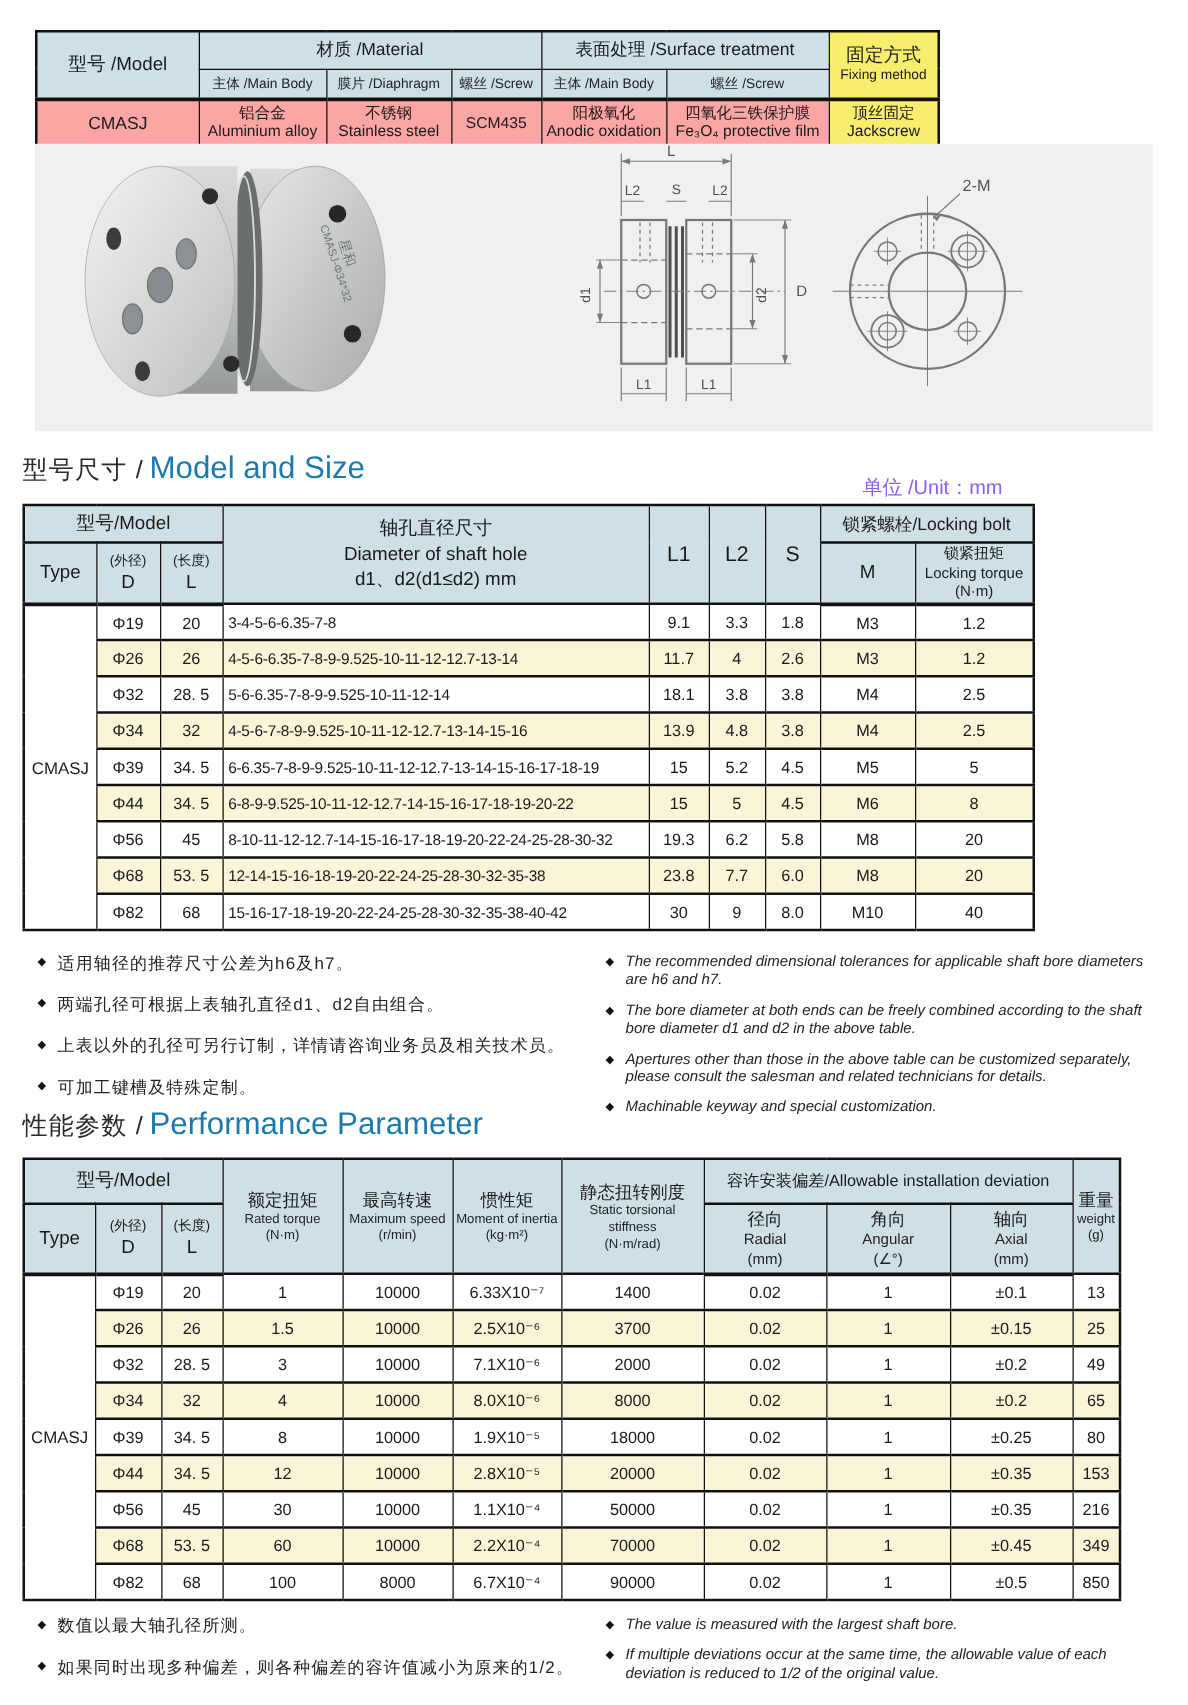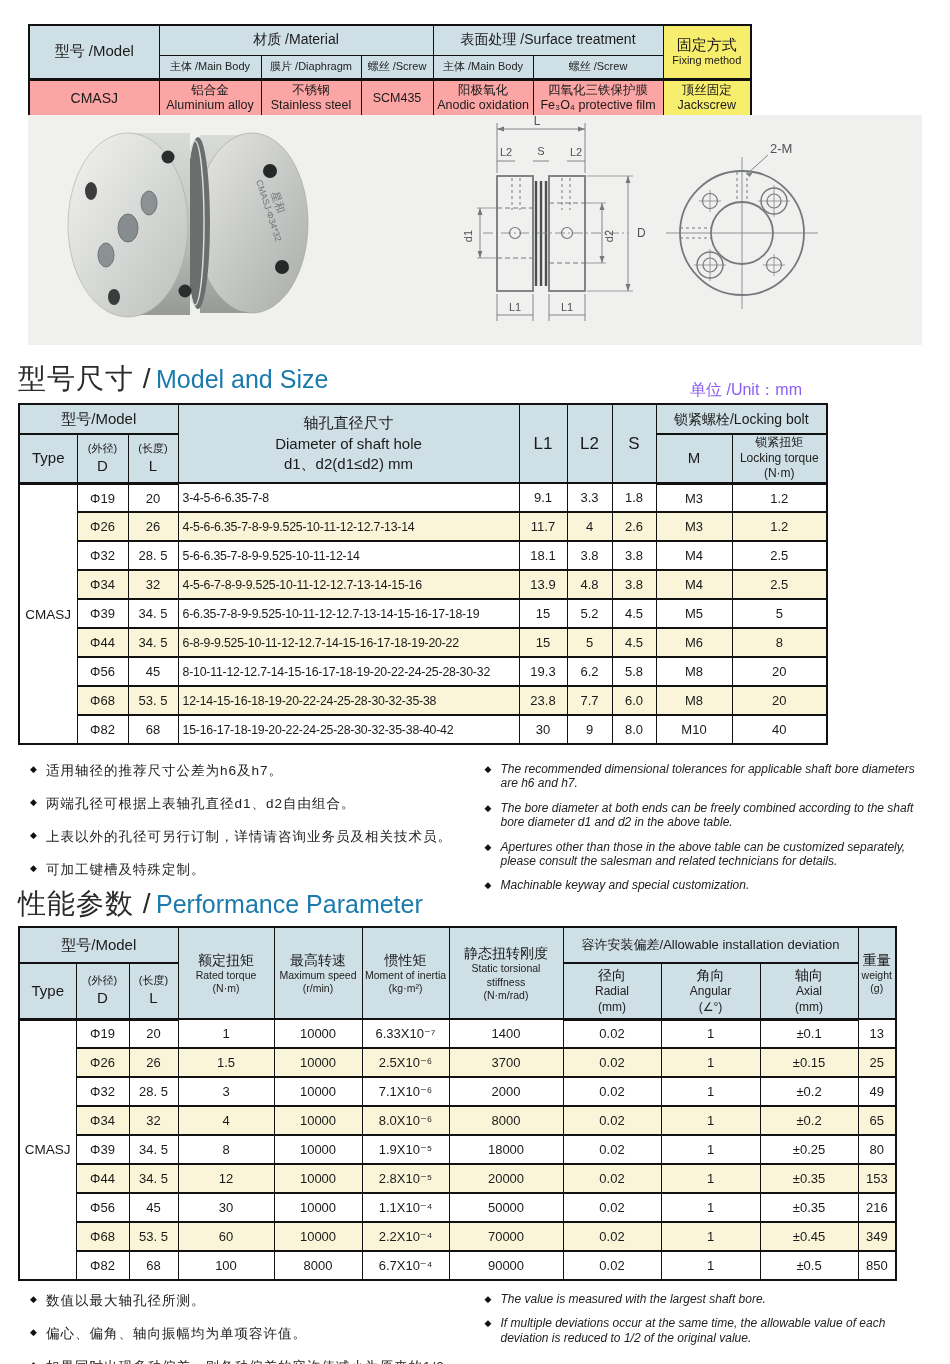--- a/index.html
+++ b/index.html
@@ -22,21 +22,21 @@
   .spec-table tr.hdr1 { height:30px; } .spec-table tr.hdr2 { height:24px; }
   .spec-table tr.datar { height:38px; }
   .spec-table tr.datar td { border-top:3px solid #111; font-size:12.5px; }
   .spec-table td.yellow { background:#f7ee6e !important; }
   .model-hd { font-size:15px; }
   .two-line div { line-height:1.25; }
   
   .band { position:absolute; top:115px; left:28px; width:894px; height:230px; background:#f0f0ee; }
   
   .sec-title { position:absolute; left:18px; height:40px; white-space:nowrap; }
-  .sec-title .t-zh { font-size:28px; color:#2a2a2a; letter-spacing:1px; }
+  .sec-title .t-zh { font-size:20px; color:#2a2a2a; letter-spacing:1px; }
   .sec-title .t-en { font-size:25px; color:#1b7aad; }
   .unit-label { position:absolute; font-size:16px; color:#8b5cf6; }
   
   .dtable { position:absolute; left:18px; border-collapse:collapse; table-layout:fixed; background:#fff; }
   .dtable { border:2.5px solid #111; }
   .dtable td, .dtable th { border:1.5px solid #111; border-top-width:2px; border-bottom-width:2px;
     text-align:center; vertical-align:middle; font-weight:normal; padding:0 2px; color:#1a1a1a; }
   .dtable thead td { background:#cfdfe6; }
   .dtable thead tr:last-child td { border-bottom:3px solid #111; }
   .dtable tbody tr { height:29px; }
@@ -596,20 +596,19 @@
         <td>1</td>
         <td>±0.5</td>
         <td>850</td>
       </tr>
     </tbody>
 </table>
 
 <div class="notes" style="top:1292px; left:30px; width:905px;">
   <ul class="notes-zh" style="letter-spacing:0.5px;">
       <li>数值以最大轴孔径所测。</li>
-      <li>偏心、偏角、轴向振幅均为单项容许值。</li>
       <li>如果同时出现多种偏差，则各种偏差的容许值减小为原来的1/2。</li>
     </ul>
   <ul class="notes-en">
       <li>The value is measured with the largest shaft bore.</li>
       <li>If multiple deviations occur at the same time, the allowable value of each deviation is reduced to 1/2 of the original value.</li>
     </ul>
 </div>
 
 </body></html>

